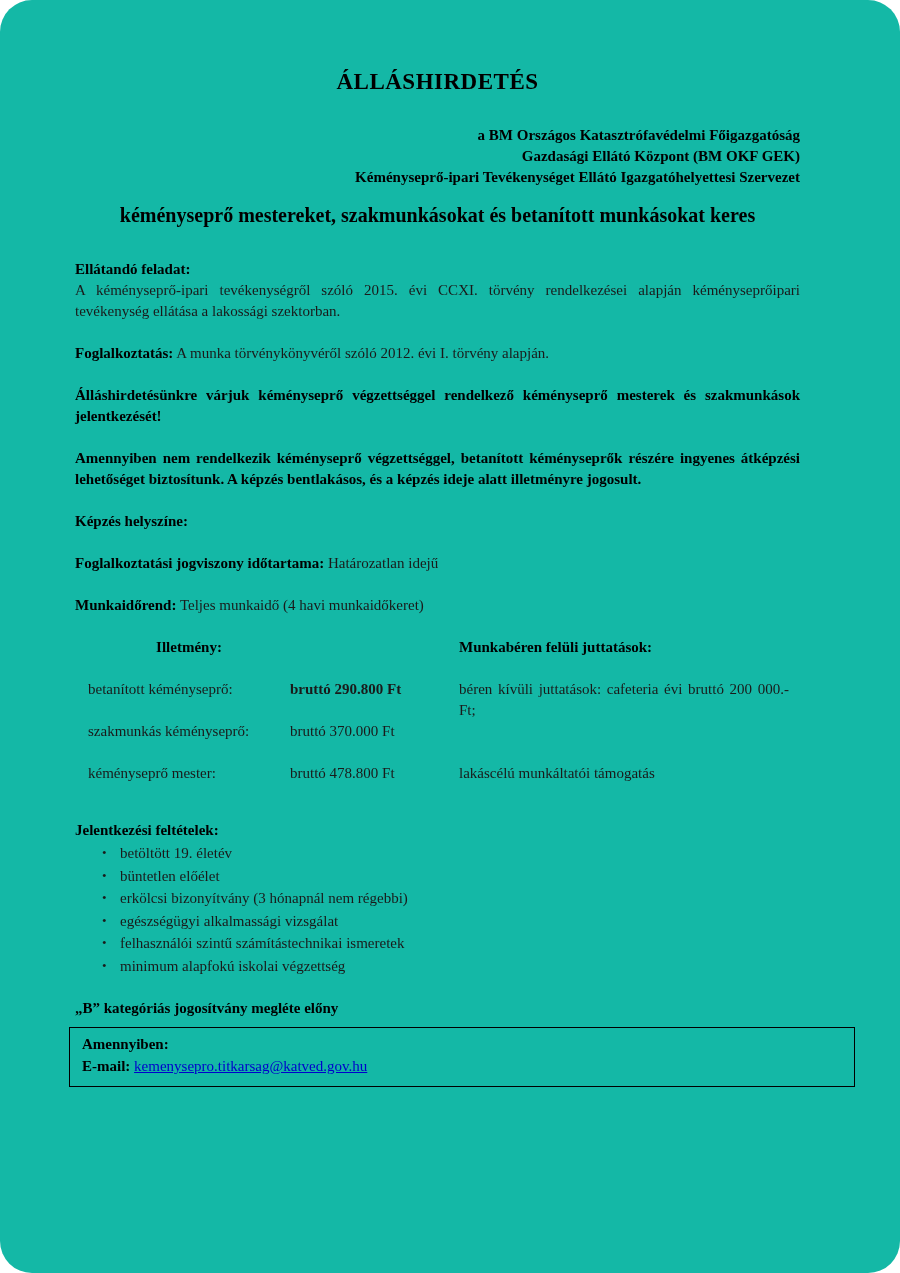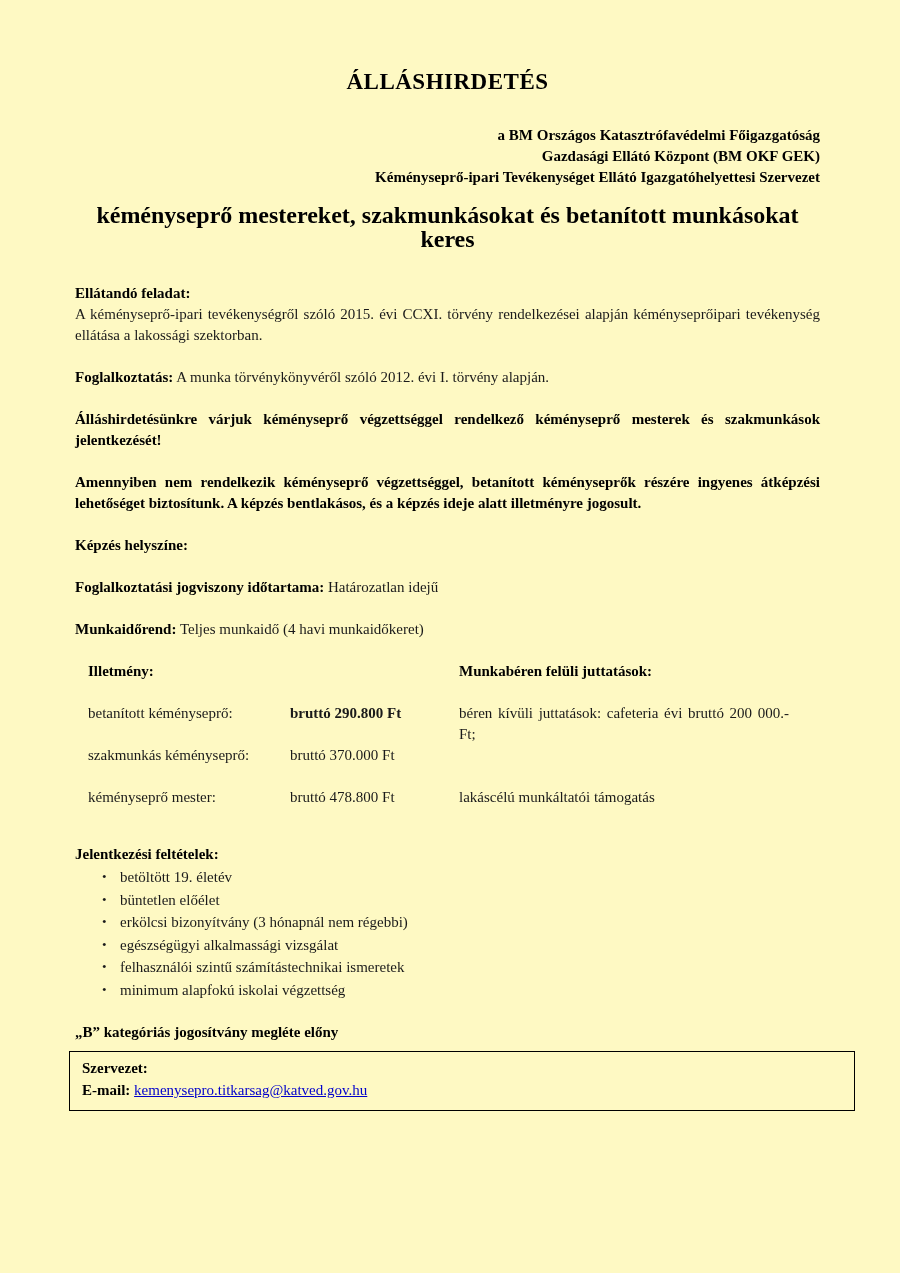--- a/index.html
+++ b/index.html
@@ -1,53 +1,54 @@
 <!DOCTYPE html>
 <html lang="hu"><head>
 <meta charset="utf-8">
 <style>
   html,body{margin:0;padding:0;background:#fff;}
   .page{
     position:relative;
     width:900px;height:1273px;
     margin:0 auto;
-    background:#fef9c3;
+    background:#14b8a6;
     font-family:"Liberation Serif","DejaVu Serif",serif;
     font-size:15px;
     line-height:21px;
     color:#1a1a1a;
     box-sizing:border-box;
-    padding:68px 80px 0 75px;
+    padding:68px 100px 0 75px;
     overflow:hidden;
+    border-radius:32px;
   }
   .b{font-weight:bold;color:#000;}
   .just{text-align:justify;text-align-last:left;}
   p,h1,h2,div{margin:0;padding:0;}
 
   h1.doc-title{
     font-size:23px;line-height:28px;letter-spacing:.5px;
     text-align:center;font-weight:bold;color:#000;
   }
   .org-block{margin-top:29px;text-align:right;font-weight:bold;color:#000;}
   .org-block div{line-height:21px;}
   h2.headline{
     margin-top:15px;
-    font-size:24px;line-height:24px;
+    font-size:20px;line-height:24px;
     text-align:center;font-weight:bold;color:#000;
   }
   .sec-task{margin-top:32px;}
   .mt{margin-top:21px;}
   .salary-grid{
     margin-top:21px;
     margin-left:13px;
     display:grid;
     grid-template-columns:202px 169px 361px;
     grid-auto-rows:21px;
   }
-  .sg-lh{grid-column:1;grid-row:1;}
+  .sg-lh{grid-column:1;grid-row:1;text-align:center;}
   .sg-rh{grid-column:3;grid-row:1;}
   .sg-p1{grid-column:1;grid-row:3;}
   .sg-s1{grid-column:2;grid-row:3;font-weight:bold;}
   .sg-b1{grid-column:3;grid-row:3 / span 3;max-width:330px;text-align:justify;text-align-last:left;}
   .sg-p2{grid-column:1;grid-row:5;}
   .sg-s2{grid-column:2;grid-row:5;}
   .sg-p3{grid-column:1;grid-row:7;}
   .sg-s3{grid-column:2;grid-row:7;}
 
   .req-block{margin-top:36px;}
@@ -151,20 +152,20 @@
       <li>
         <span class="bullet">•</span>
         <span>minimum alapfokú iskolai végzettség</span>
       </li>
     </ul>
   </div>
 
   <p class="advantage b">„B” kategóriás jogosítvány megléte előny</p>
 
   <div class="contact-box">
-    <div class="b">Szervezet:</div>
+    <div class="b">Amennyiben:</div>
     <div>
       <span class="b">E-mail:</span>
       <a class="email" href="#">kemenysepro.titkarsag@katved.gov.hu</a>
     </div>
   </div>
 
 </div>
 
 </body></html>

